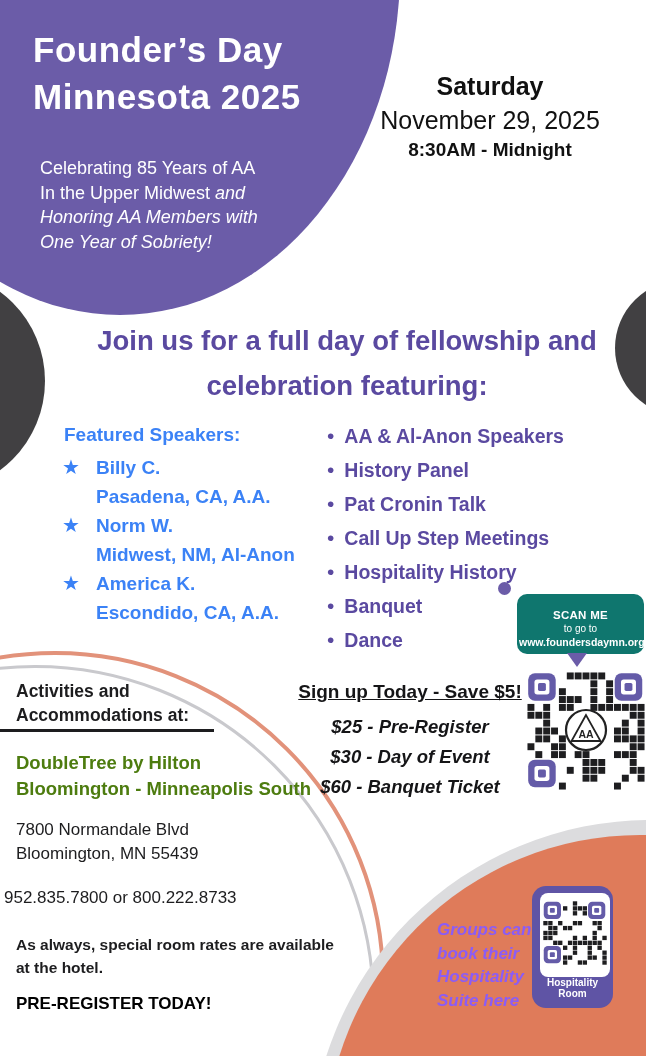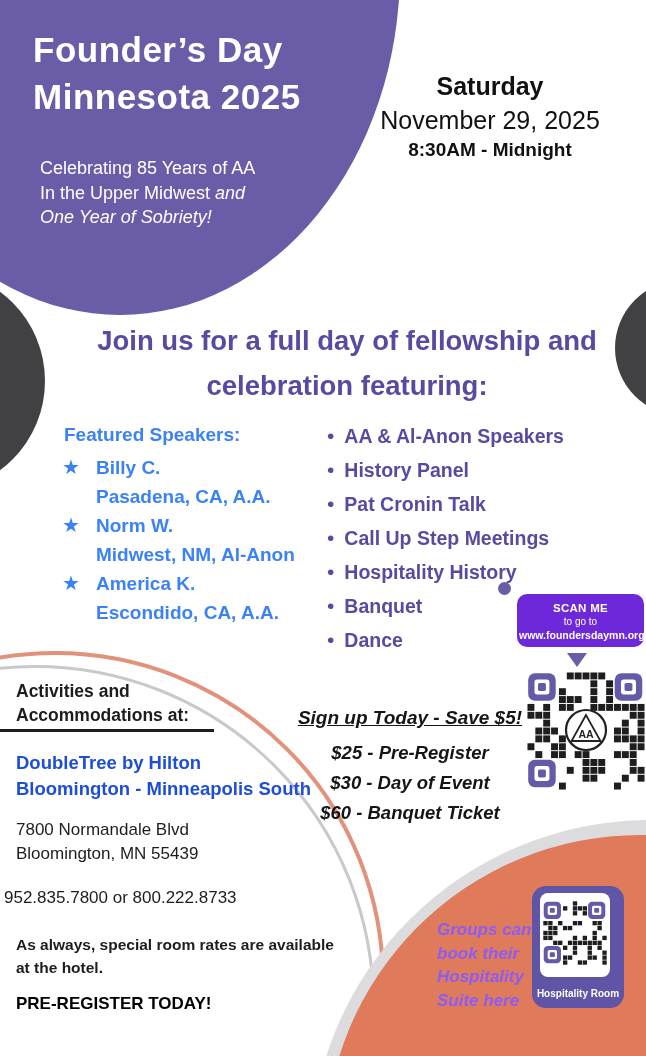--- a/index.html
+++ b/index.html
@@ -43,42 +43,42 @@
   .speaker .loc { grid-column:2; font-size:19px; font-weight:bold; line-height:29px; }
 
   
   .features { left:327px; top:424px; color:#5a49a0; }
   .feature { display:flex; align-items:baseline; height:34px; }
   .feature .dot { font-size:21px; margin-right:10px; }
   .feature .lbl { font-size:19.5px; font-weight:bold; }
 
   
   .bubble-dot { left:498px; top:582px; width:13px; height:13px; background:#6b5ca8; }
-  .bubble { left:517px; top:594px; width:127px; background:#6d28d9; border-radius:10px; padding:8px 2px 6px; text-align:center; color:#fff; }
+  .bubble { left:517px; top:594px; width:127px; background:#0f766e; border-radius:10px; padding:15px 2px 6px; text-align:center; color:#fff; }
   .bubble .l1 { font-size:11.5px; font-weight:bold; letter-spacing:.3px; }
   .bubble .l2 { font-size:10px; margin-top:2px; }
   .bubble .l3 { font-size:10.5px; font-weight:bold; margin-top:2px; }
   .bubble-tail { left:567px; top:653px; width:0; height:0; border-left:10px solid transparent; border-right:10px solid transparent; border-top:14px solid #6b5ca8; }
 
   
   .qr1 { left:527px; top:672px; width:118px; height:118px; }
   .aa-logo { left:564px; top:708px; width:44px; height:44px; }
-  .qr2-frame { left:532px; top:886px; width:92px; height:122px; background:#5f54a5; border-radius:14px; }
+  .qr2-frame { left:532px; top:886px; width:81px; height:122px; background:#5f54a5; border-radius:14px; }
   .qr2-panel { position:absolute; left:8px; top:7px; width:70px; height:84px; background:#fff; border-radius:8px; display:flex; align-items:center; justify-content:center; }
   .qr2-label { position:absolute; left:0; right:0; bottom:9px; text-align:center; color:#fff; font-size:10px; font-weight:bold; }
 
   
   .signup { left:295px; top:681px; width:230px; text-align:center; color:#151517; }
-  .signup-title { font-size:19px; font-weight:bold; font-style:italic; text-decoration:underline; margin-bottom:9px;margin-top:26px; }
+  .signup-title { font-size:19px; font-weight:bold; text-decoration:underline; margin-bottom:9px; }
   .signup-opt { font-size:18.5px; font-weight:bold; font-style:italic; line-height:30px; }
 
   
   .venue-heading { left:16px; top:679px; color:#1d1d1f; font-size:17.5px; font-weight:bold; line-height:24px; }
   .venue-rule { left:0; top:729px; width:214px; height:3px; background:#1d1d1f; }
-  .venue-name { left:16px; top:750px; color:#1d4ed8; font-size:18.5px; font-weight:bold; line-height:26px; }
+  .venue-name { left:16px; top:750px; color:#4d7c0f; font-size:18.5px; font-weight:bold; line-height:26px; }
   .venue-addr { left:16px; top:818px; color:#1d1d1f; font-size:17px; line-height:24px; }
   .venue-phone { left:4px; top:888px; color:#1d1d1f; font-size:17px; }
   .venue-note { left:16px; top:933px; color:#1d1d1f; font-size:15.5px; font-weight:600; line-height:23px; }
   .venue-cta { left:16px; top:994px; color:#000000; font-size:17px; font-weight:bold; }
 
   
   .groups { left:437px; top:918px; color:#8b5cf6; font-size:17px; font-weight:bold; font-style:italic; line-height:23.5px; }
 </style>
 </head>
 <body>
@@ -94,20 +94,21 @@
   <div class="abs circle purple-circle"></div>
 
   <div class="abs title">
     <div>Founder’s Day</div>
     <div>Minnesota 2025</div>
   </div>
 
   <div class="abs subtitle">
     <div>Celebrating 85 Years of AA</div>
     <div><span>In the Upper Midwest </span><span class="it">and</span></div>
+    <div class="it">Honoring AA Members with</div>
     <div class="it">One Year of Sobriety!</div>
   </div>
 
   <div class="abs date-block">
     <div class="date-day">Saturday</div>
     <div class="date-full">November 29, 2025</div>
     <div class="date-time">8:30AM - Midnight</div>
   </div>
 
   <div class="abs headline">

